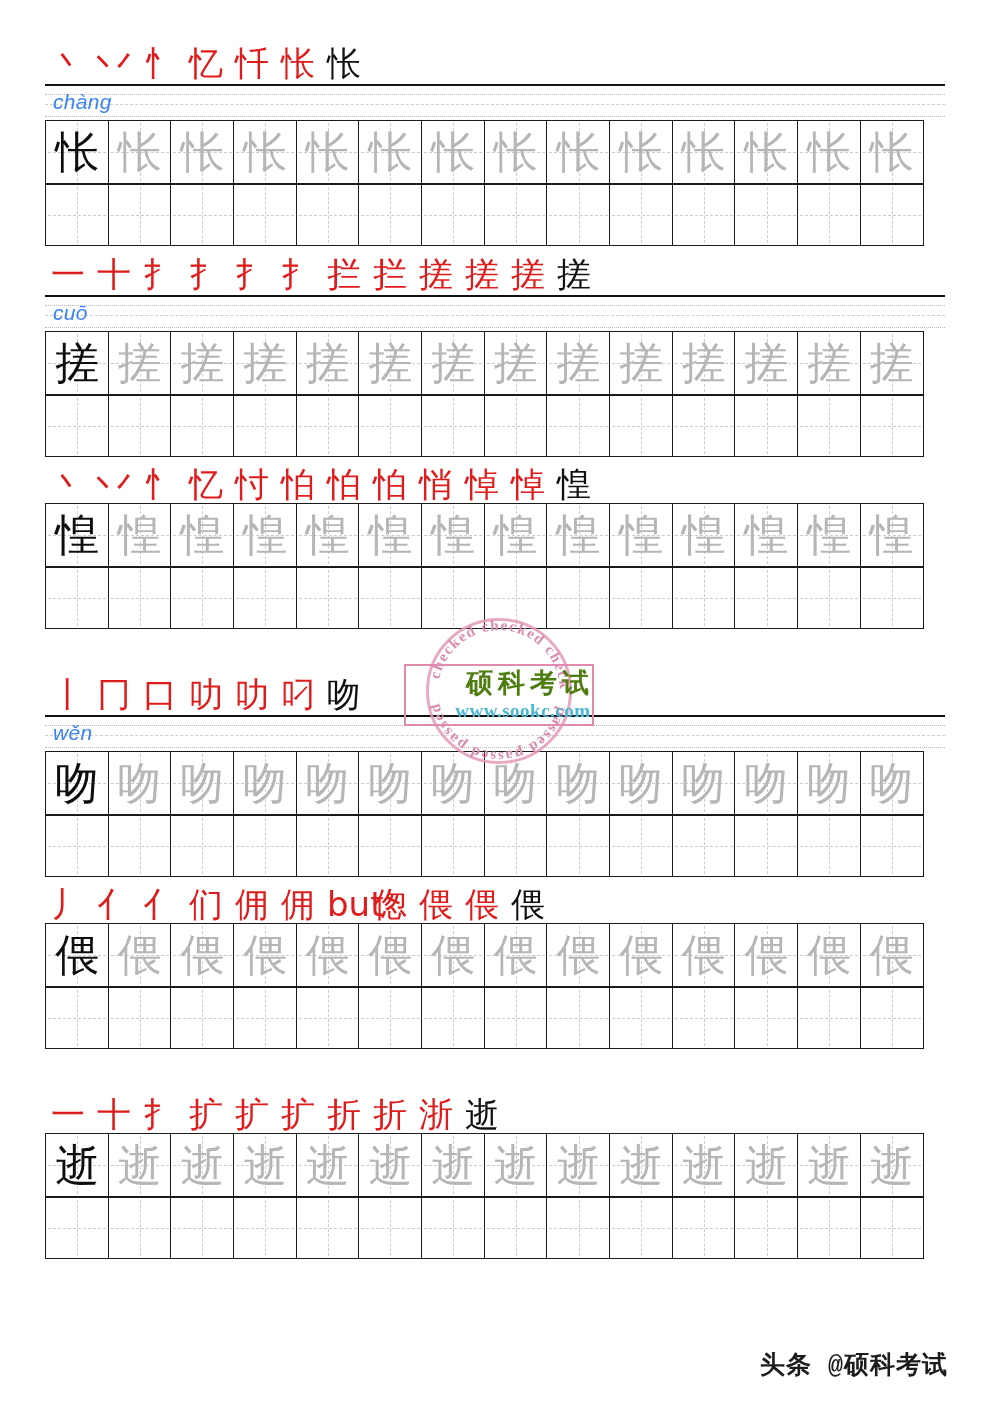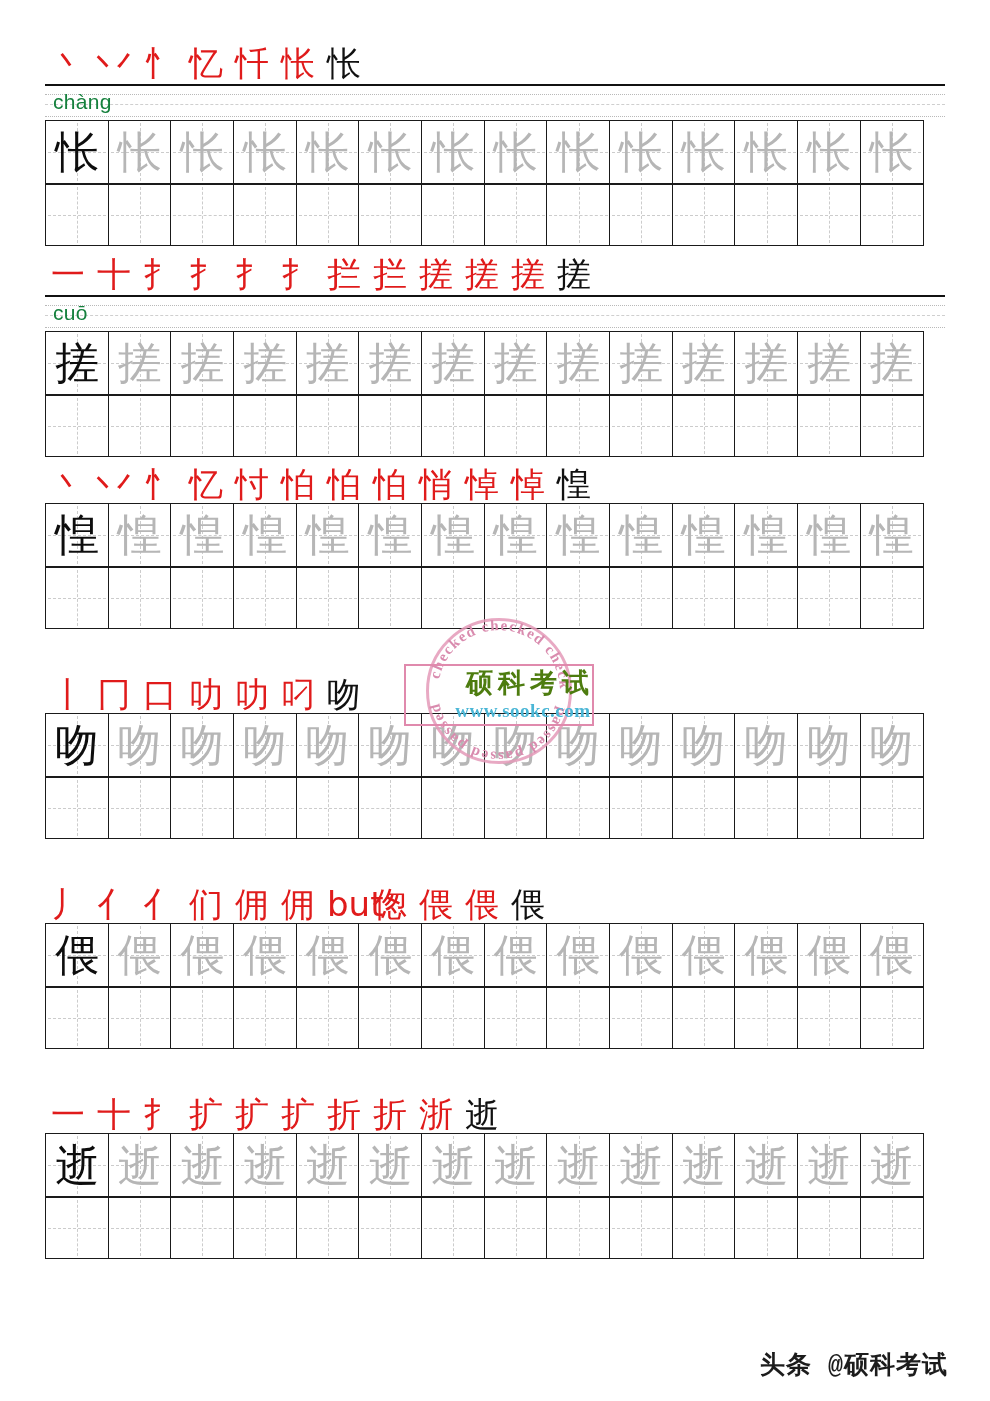--- a/index.html
+++ b/index.html
@@ -34,23 +34,24 @@
   }
   .pinyin-staff .gl{
     position:absolute;left:0;right:0;height:0;
     border-top:1px dotted #b9b9b9;
   }
   .pinyin-staff .gl.l1{top:8px;}
   .pinyin-staff .gl.l2{top:18px;border-top:1px dashed #cfcfcf;}
   .pinyin-staff .gl.l3{top:30px;}
   .pinyin-text{
     position:absolute;left:8px;top:1px;
-    font-size:21px;line-height:30px;color:#15803d;
+    font-size:21px;line-height:30px;color:#3b82f6;
     letter-spacing:.3px;
     font-family:"Liberation Sans","DejaVu Sans",sans-serif;
+    font-style:italic;
   }
 
   
   .grid-row{display:flex;}
   .cell{
     position:relative;
     width:64.28px;height:64px;
     box-sizing:border-box;
     border:1.6px solid #1a1a1a;
     margin-right:-1.6px;
@@ -571,20 +572,26 @@
       </div>
       <div class="section" style="top: 665px;">
         <div class="strokes">
           <div class="stroke-step"><span class="nw">丨</span></div>
           <div class="stroke-step"><span class="nw">冂</span></div>
           <div class="stroke-step"><span class="nw">口</span></div>
           <div class="stroke-step"><span class="nw">叻</span></div>
           <div class="stroke-step"><span class="nw">叻</span></div>
           <div class="stroke-step"><span class="nw">叼</span></div>
           <div class="stroke-step"><span class="">吻</span></div>
+        </div>
+        <div class="pinyin-staff">
+          <div class="gl l1"></div>
+          <div class="gl l2"></div>
+          <div class="gl l3"></div>
+          <div class="pinyin-text">wěn</div>
         </div>
         <div class="grid-row first">
           <div class="cell model">
             <div class="vg"></div>
             <div class="hg"></div>
             <div class="glyph">吻</div>
           </div>
           <div class="cell trace">
             <div class="vg"></div>
             <div class="hg"></div>

